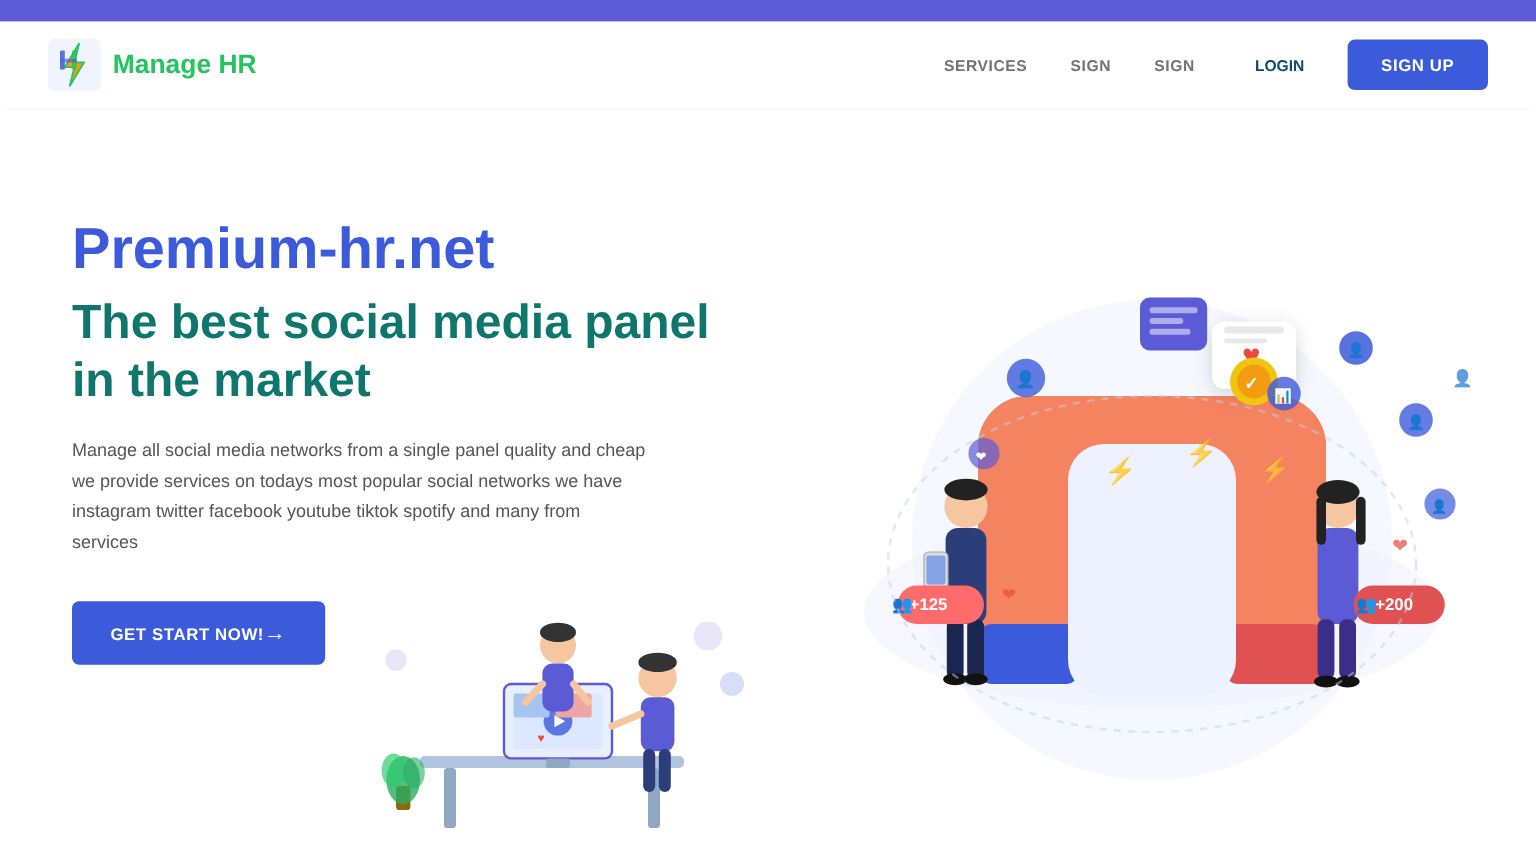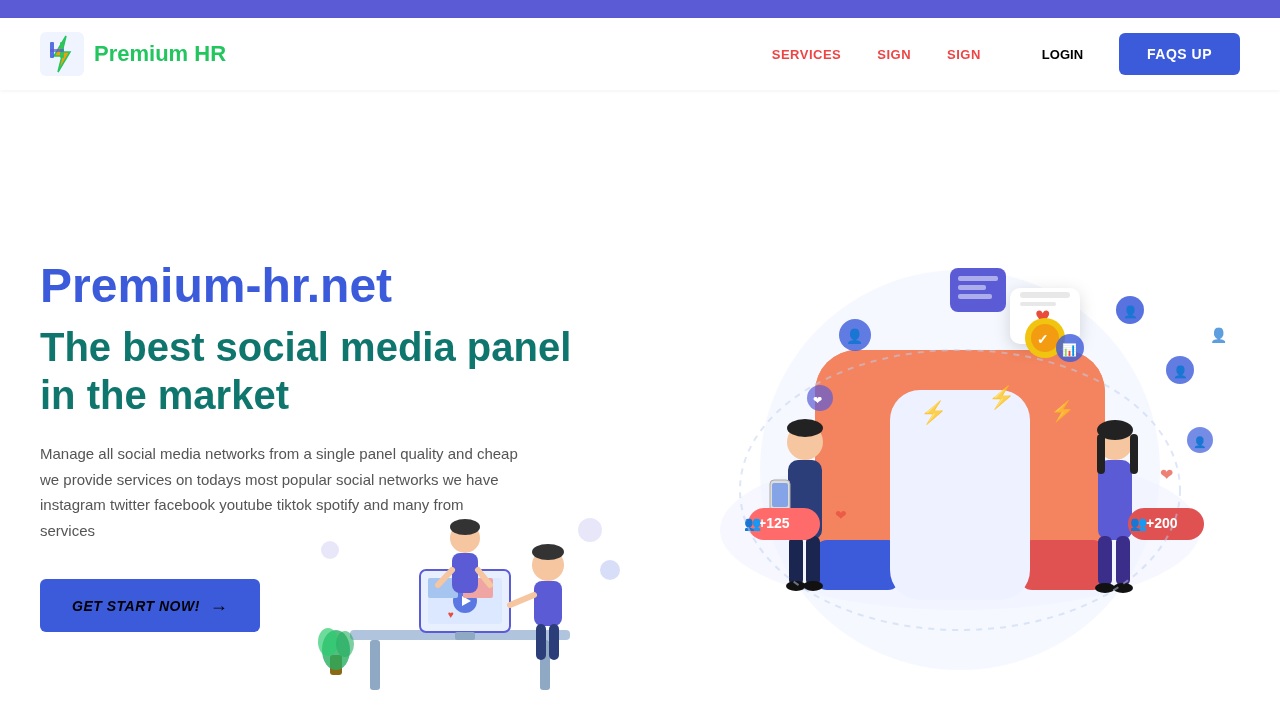--- a/index.html
+++ b/index.html
@@ -37,51 +37,51 @@
       color: #22c55e;
     }
     .nav-links {
       display: flex;
       align-items: center;
       gap: 36px;
     }
     .nav-link {
       font-size: 13px;
       font-weight: 700;
-      color: #ef4444;
+      color: #737373;
       text-decoration: none;
       letter-spacing: 0.5px;
       cursor: pointer;
     }
     .nav-login {
       font-size: 13px;
       font-weight: 700;
-      color: #000000;
+      color: #0c4a6e;
       text-decoration: none;
       cursor: pointer;
-      margin-left: 25px;
+      margin-left: 14px;
     }
     .btn-signup {
       background: #3b5bdb;
       color: #fff;
       border: none;
       padding: 13px 28px;
       border-radius: 6px;
       font-size: 14px;
       font-weight: 700;
       cursor: pointer;
       letter-spacing: 0.5px;
     }
 
     
     .hero {
       display: flex;
-      align-items: center;
+      align-items: flex-start;
       justify-content: space-between;
-      padding: 60px 40px 0 40px;
+      padding: 60px 40px 0 60px;
       min-height: 620px;
       position: relative;
       overflow: hidden;
     }
     .hero-left {
       max-width: 560px;
       padding-top: 30px;
       position: relative;
       z-index: 2;
     }
@@ -100,32 +100,30 @@
     }
     .hero-desc {
       font-size: 15px;
       color: #555;
       line-height: 1.7;
       margin-bottom: 36px;
       max-width: 480px;
     }
     .btn-cta {
       background: #3b5bdb;
-      color: #000000;
+      color: #ffffff;
       border: none;
       padding: 16px 32px;
       border-radius: 6px;
       font-size: 14px;
       font-weight: 700;
       cursor: pointer;
       display: inline-flex;
       align-items: center;
-      gap: 10px;
       letter-spacing: 0.5px;
-      font-style: italic;
     }
     .btn-cta .arrow {
       font-size: 18px;
     }
 
     
     .hero-illus-desk {
       position: absolute;
       bottom: 0;
       left: 290px;
@@ -165,29 +163,29 @@
     <svg class="logo-icon" viewBox="0 0 44 44" fill="none" xmlns="http://www.w3.org/2000/svg">
       <rect width="44" height="44" rx="6" fill="#f0f4ff"></rect>
 
       <polygon points="26,4 14,24 22,24 18,40 30,20 22,20" fill="#f59e0b"></polygon>
       <polygon points="26,4 14,24 22,24 18,40 30,20 22,20" fill="none" stroke="#22c55e" stroke-width="1.5"></polygon>
 
       <rect x="10" y="10" width="4" height="16" rx="1" fill="#3b5bdb" opacity="0.85"></rect>
       <rect x="20" y="10" width="4" height="16" rx="1" fill="#22c55e" opacity="0.85"></rect>
       <rect x="10" y="17" width="14" height="3" rx="1" fill="#5b5bd6" opacity="0.7"></rect>
     </svg>
-    <span class="logo-text">Premium HR</span>
+    <span class="logo-text">Manage HR</span>
   </a>
 
   <div class="nav-links">
     <a class="nav-link" href="#">SERVICES</a>
     <a class="nav-link" href="#">SIGN</a>
     <a class="nav-link" href="#">SIGN</a>
     <a class="nav-login" href="#">LOGIN</a>
-    <button class="btn-signup">FAQS UP</button>
+    <button class="btn-signup">SIGN UP</button>
   </div>
 </nav>
 
 <section class="hero">
   <div class="hero-left">
     <div class="hero-domain">Premium-hr.net</div>
     <h1 class="hero-title">The best social media panel in the market</h1>
     <p class="hero-desc">Manage all social media networks from a single panel quality and cheap we provide services on todays most popular social networks we have instagram twitter facebook youtube tiktok spotify and many from services</p>
     <button class="btn-cta">
       <span>GET START NOW!</span>

